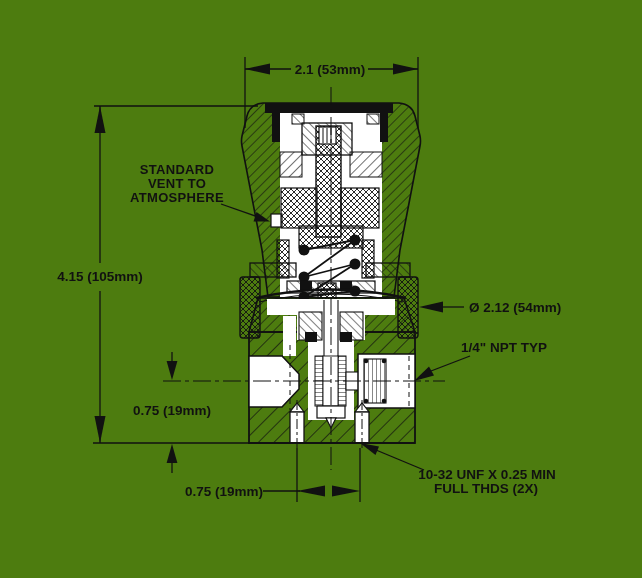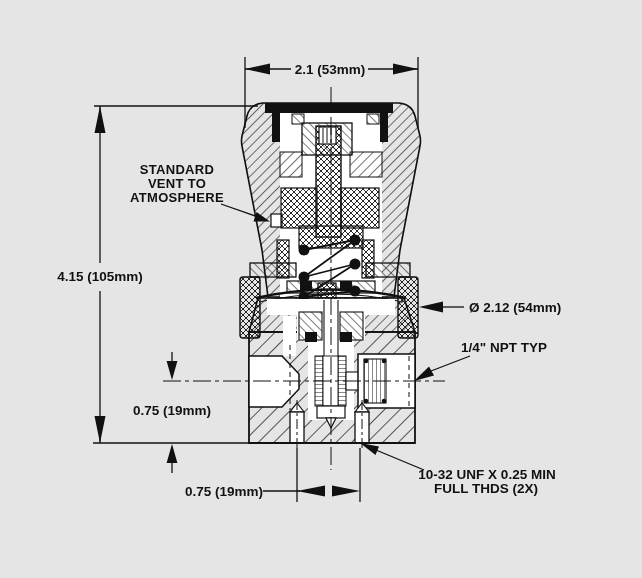--- a/index.html
+++ b/index.html
@@ -1,16 +1,16 @@
 <!DOCTYPE html>
 <html><head>
 <meta charset="utf-8">
 <style>
   html,body{margin:0;padding:0;background:#ffffff;}
-  .stage{position:relative;width:642px;height:578px;background:#e5e5e5;overflow:hidden;
+  .stage{position:relative;width:642px;height:578px;background:#4d7c0f;overflow:hidden;
          font-family:"Liberation Sans",sans-serif;}
   svg{position:absolute;left:0;top:0;}
   .lbl{font-family:"Liberation Sans",sans-serif;font-weight:bold;font-size:13.5px;fill:#111;}
   .lbl-sm{font-family:"Liberation Sans",sans-serif;font-weight:bold;font-size:13px;fill:#111;letter-spacing:.3px;}
 </style>
 </head>
 <body>
 
 <div class="stage">
 <svg width="642" height="578" viewBox="0 0 642 578">

